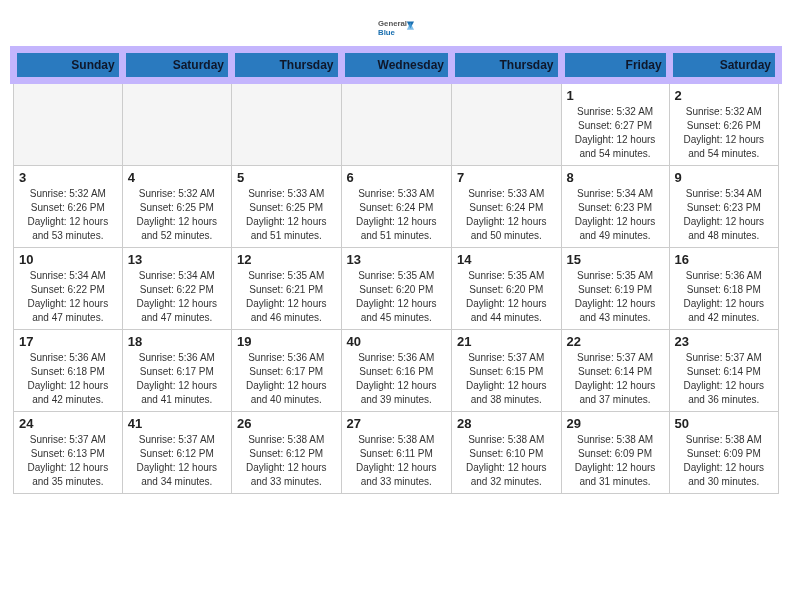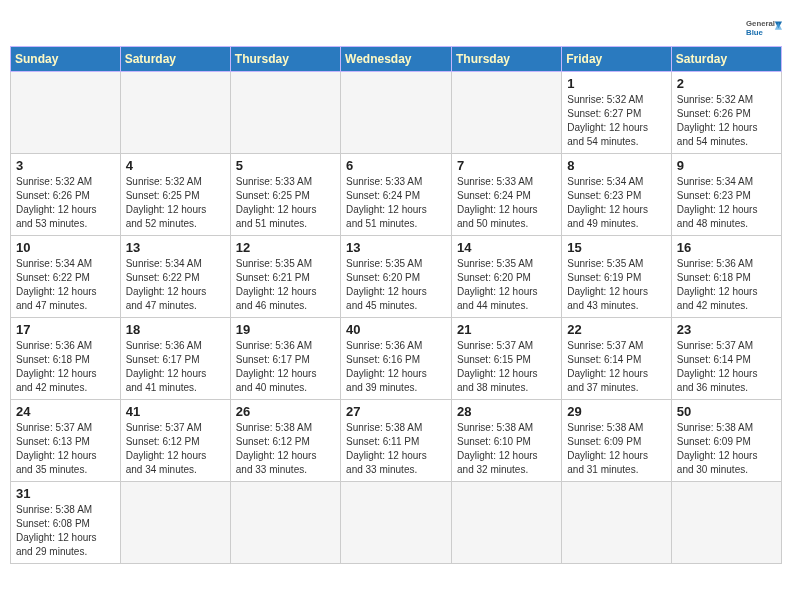--- a/index.html
+++ b/index.html
@@ -6,21 +6,21 @@
     body {
       font-family: Arial, sans-serif;
       background: #fff;
       width: 792px;
       min-height: 612px;
       padding: 10px;
     }
     .header-section {
       display: flex;
       align-items: flex-start;
-      justify-content: flex-end;
+      justify-content: center;
       margin-bottom: 4px;
     }
     .logo-area {
       display: flex;
       flex-direction: column;
       align-items: flex-start;
       padding-top: 6px;
     }
     .logo-icon {
       width: 36px;
@@ -42,26 +42,26 @@
       margin-top: 2px;
     }
     .calendar {
       width: 100%;
       border-collapse: collapse;
       border: 1px solid #ccc;
       font-size: 10.5px;
     }
     .calendar th {
       background-color: #2a7abf;
-      color: #fef9c3;
+      color: #0f172a;
       padding: 5px 4px;
-      text-align: left;
+      text-align: right;
       font-size: 12px;
       font-weight: bold;
-      border: 1px solid #c4b5fd;
+      border: 7px solid #c4b5fd;
     }
     .calendar td {
       border: 1px solid #ccc;
       vertical-align: top;
       padding: 4px 5px;
       width: 113px;
       min-height: 70px;
       background: #fff;
     }
     .calendar td.empty {
@@ -71,20 +71,21 @@
       font-size: 13px;
       font-weight: bold;
       color: #222;
       display: block;
       margin-bottom: 2px;
     }
     .day-info {
       color: #333;
       font-size: 10px;
       line-height: 1.4;
+      text-align: center;
     }
     .week-row td {
       height: 72px;
     }
   </style>
 </head>
 <body>
 
 <div class="header-section">
   <div class="logo-area">
@@ -332,29 +333,14 @@
 and 31 minutes.</div>
         </td>
         <td>
           <span class="day-number">50</span>
           <div class="day-info" style="white-space: pre-line;">Sunrise: 5:38 AM
 Sunset: 6:09 PM
 Daylight: 12 hours
 and 30 minutes.</div>
         </td>
       </tr>
-      <tr class="week-row">
-        <td>
-          <span class="day-number">31</span>
-          <div class="day-info" style="white-space: pre-line;">Sunrise: 5:38 AM
-Sunset: 6:08 PM
-Daylight: 12 hours
-and 29 minutes.</div>
-        </td>
-        <td class="empty"></td>
-        <td class="empty"></td>
-        <td class="empty"></td>
-        <td class="empty"></td>
-        <td class="empty"></td>
-        <td class="empty"></td>
-      </tr>
     </tbody>
 </table>
 
 </body></html>

